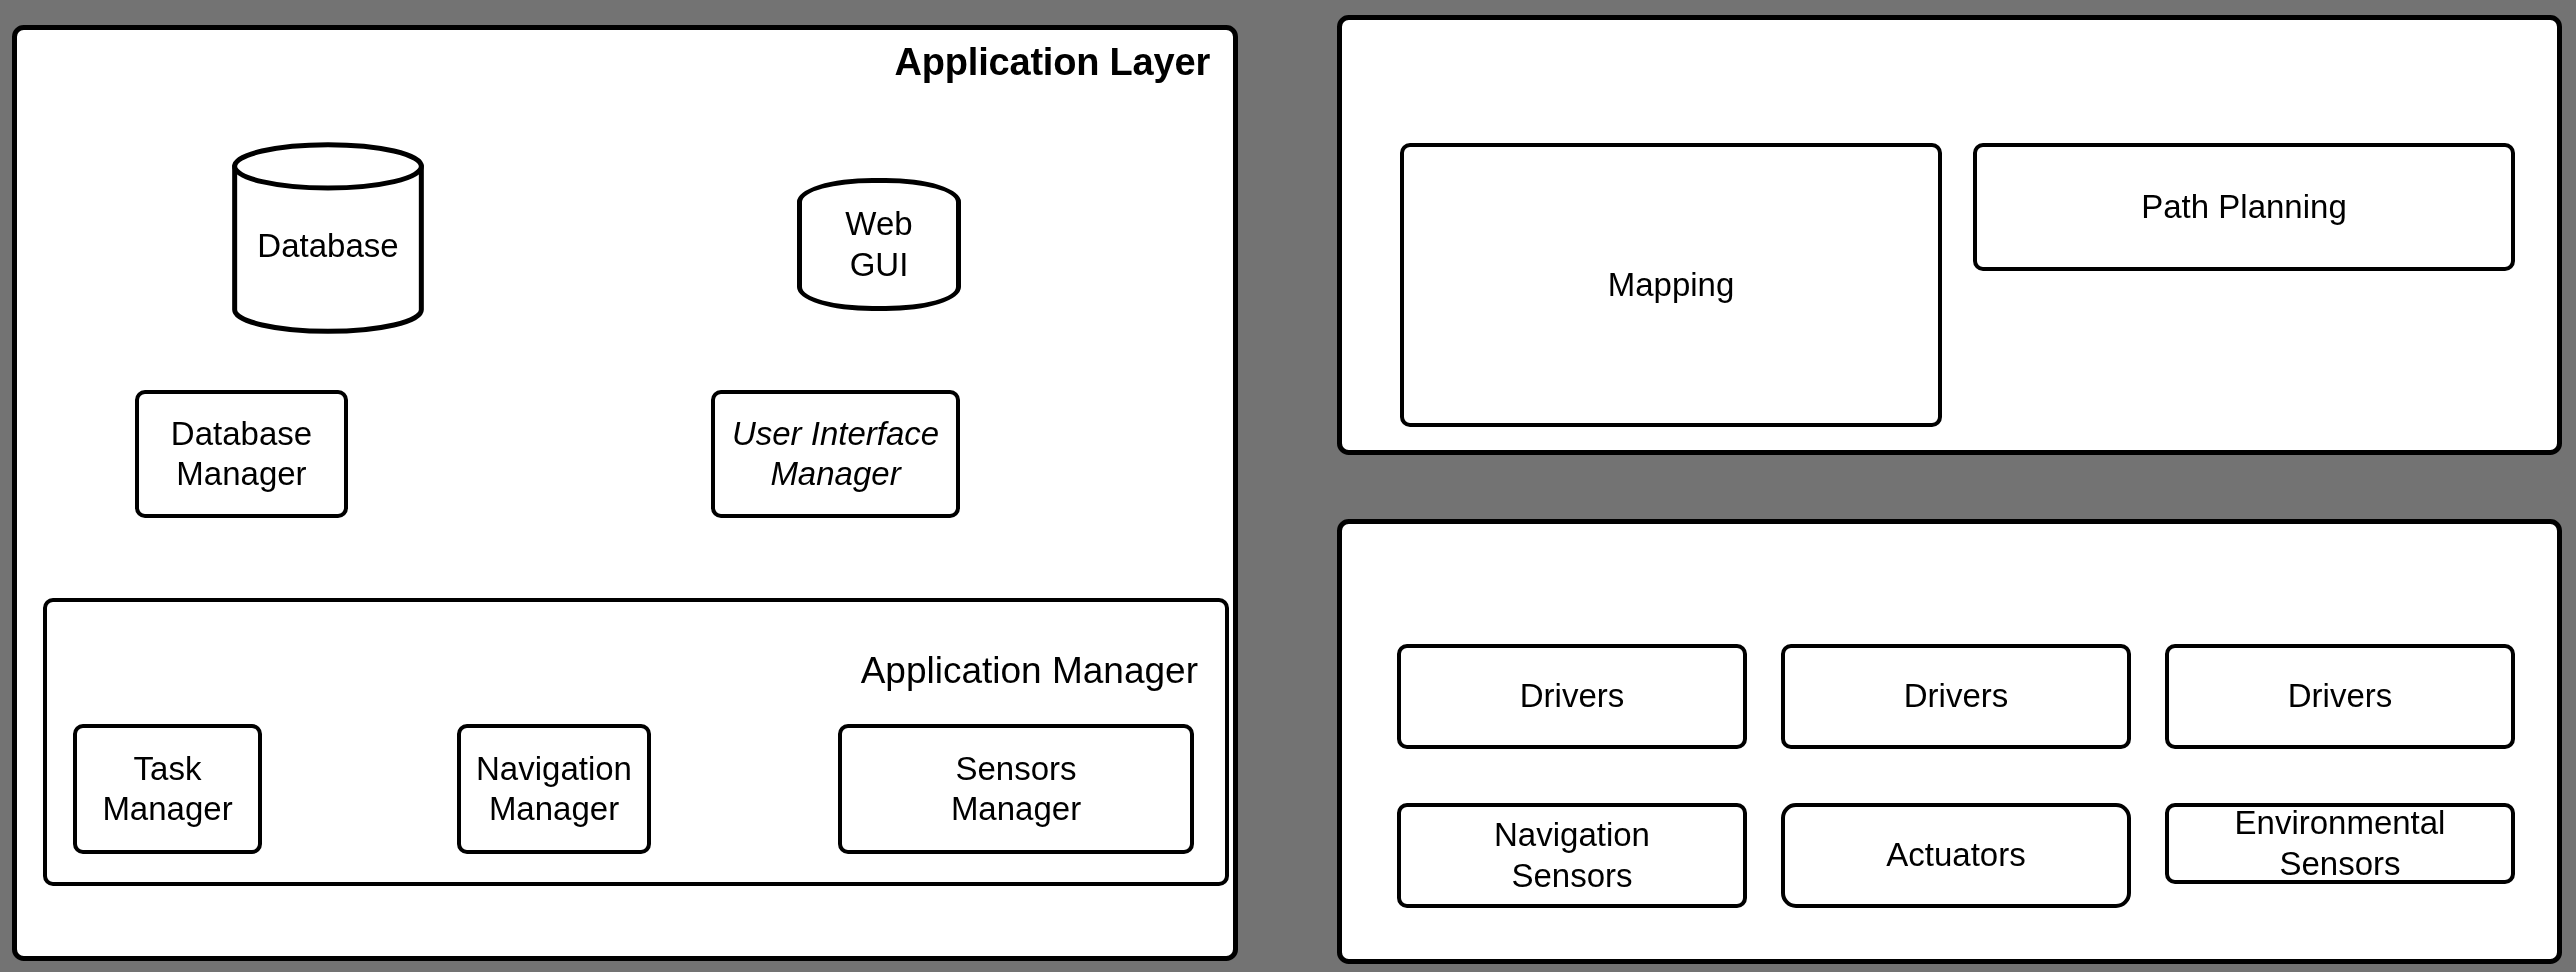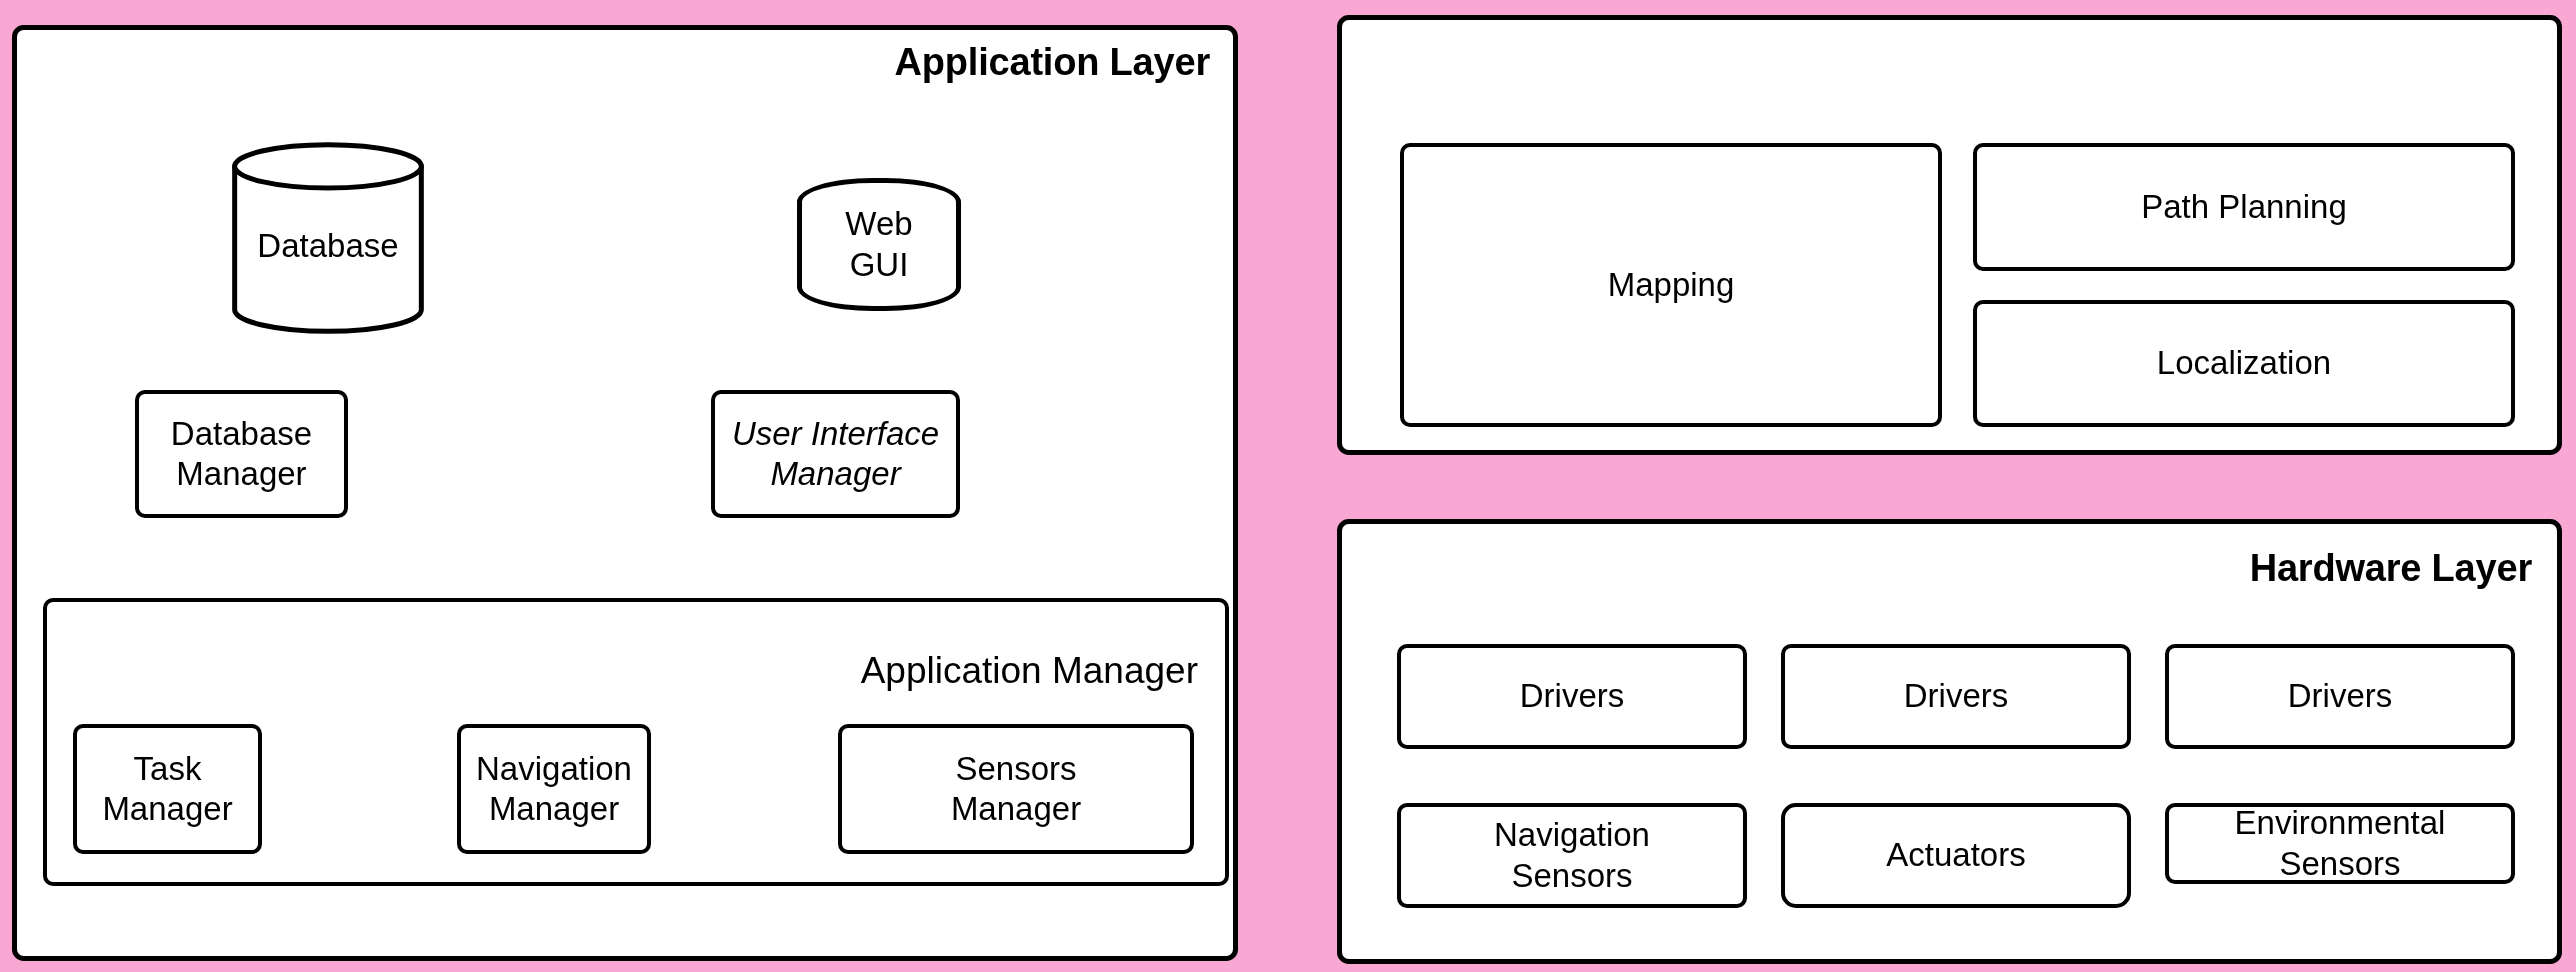--- a/index.html
+++ b/index.html
@@ -9,21 +9,21 @@
     background: #ffffff;
   }
   body {
     font-family: "Liberation Sans", "DejaVu Sans", sans-serif;
     color: #000000;
   }
   #canvas {
     position: relative;
     width: 2576px;
     height: 973px;
-    background: #f9a8d4;
+    background: #737373;
     overflow: hidden;
   }
 
   
   .node {
     position: absolute;
     box-sizing: border-box;
     background: #ffffff;
     border: 5px solid #000000;
     border-radius: 11.7px;
@@ -156,27 +156,23 @@
   </div>
 
   <div class="node inner" style="left:1973px; top:143px; width:542px; height:128px;">
     <div class="box-label">Path Planning</div>
   </div>
 
   <div class="node inner" style="left:1400px; top:143px; width:542px; height:284px;">
     <div class="box-label">Mapping</div>
   </div>
 
-  <div class="node inner" style="left:1973px; top:300px; width:542px; height:127px;">
-    <div class="box-label">Localization</div>
-  </div>
 
   <div class="node" style="left:1337px; top:519px; width:1225px; height:445px;">
   </div>
-  <div class="layer-title" style="left:2127px; top:549px; width:405px;">Hardware Layer</div>
 
   <div class="node inner" style="left:1397px; top:644px; width:350px; height:105px;">
     <div class="box-label">Drivers</div>
   </div>
   <div class="node inner" style="left:1781px; top:644px; width:350px; height:105px;">
     <div class="box-label">Drivers</div>
   </div>
   <div class="node inner" style="left:2165px; top:644px; width:350px; height:105px;">
     <div class="box-label">Drivers</div>
   </div>

